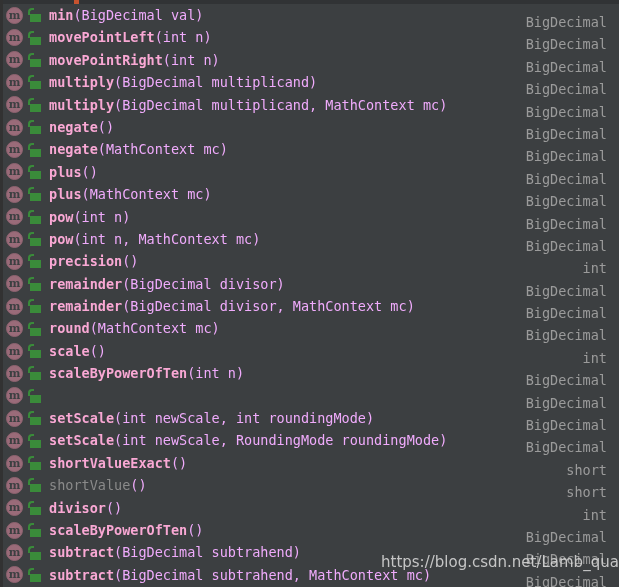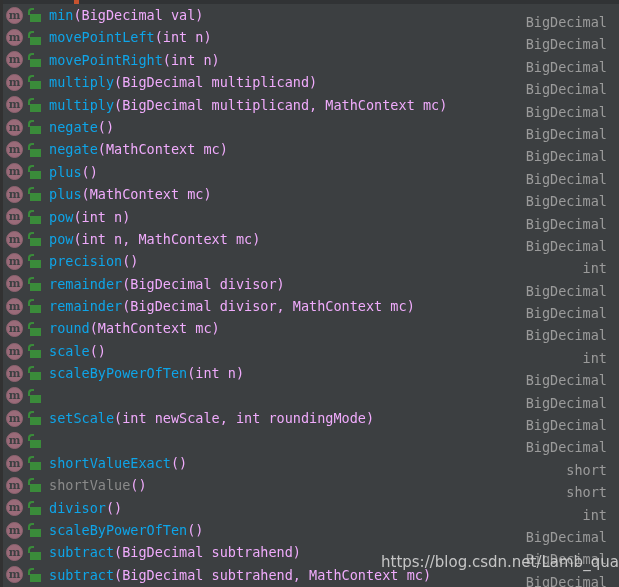--- a/index.html
+++ b/index.html
@@ -118,22 +118,22 @@
     width: 6px;
     height: 7px;
     border: 2px solid #3a8b3a;
     border-bottom: none;
     border-right: none;
     border-top-left-radius: 4px;
     box-sizing: border-box;
   }
 
   .m-name {
-    color: #0ea5e9;
-    font-weight: normal;
+    color: #f9a8d4;
+    font-weight: bold;
   }
   .m-name.dim {
     color: #8a8a8a;
     font-weight: normal;
   }
   .m-params {
     color: #f0abfc;
   }
 
   #watermark {
@@ -328,20 +328,21 @@
         </span>
         <span class="sig"><span class="m-name">setScale</span><span class="m-params">(int newScale, int roundingMode)</span></span>
         <span class="ret">BigDecimal</span>
       </div>
       <div class="row">
         <span class="icon-method">m</span>
         <span class="icon-public">
           <span class="shackle"></span>
           <span class="body"></span>
         </span>
+        <span class="sig"><span class="m-name">setScale</span><span class="m-params">(int newScale, RoundingMode roundingMode)</span></span>
         <span class="ret">BigDecimal</span>
       </div>
       <div class="row">
         <span class="icon-method">m</span>
         <span class="icon-public">
           <span class="shackle"></span>
           <span class="body"></span>
         </span>
         <span class="sig"><span class="m-name">shortValueExact</span><span class="m-params">()</span></span>
         <span class="ret">short</span>

